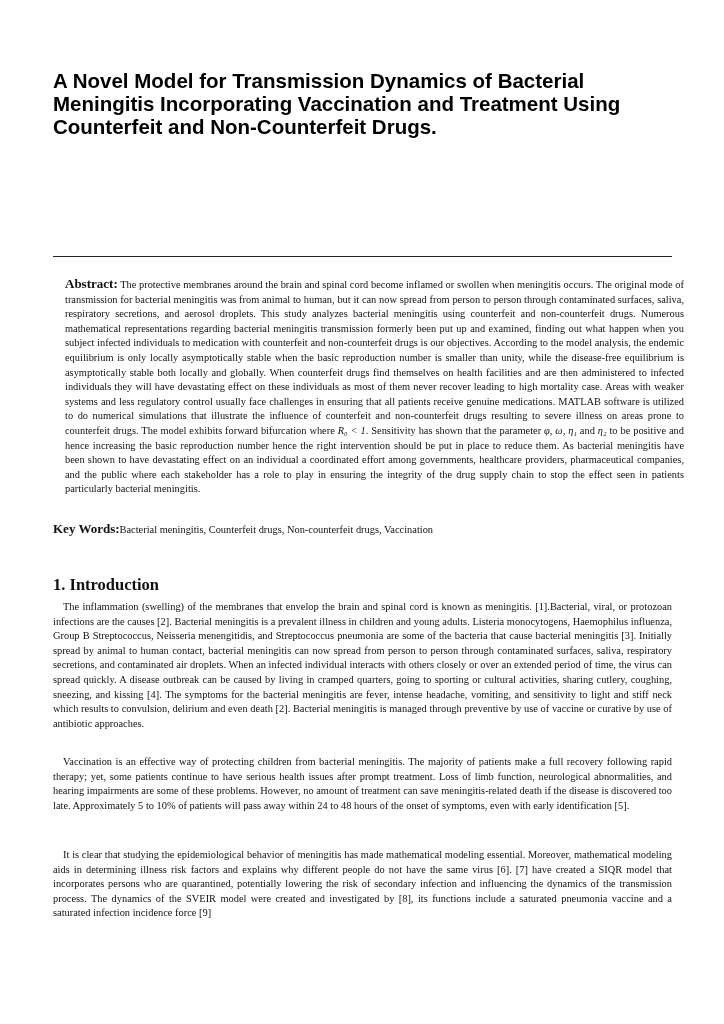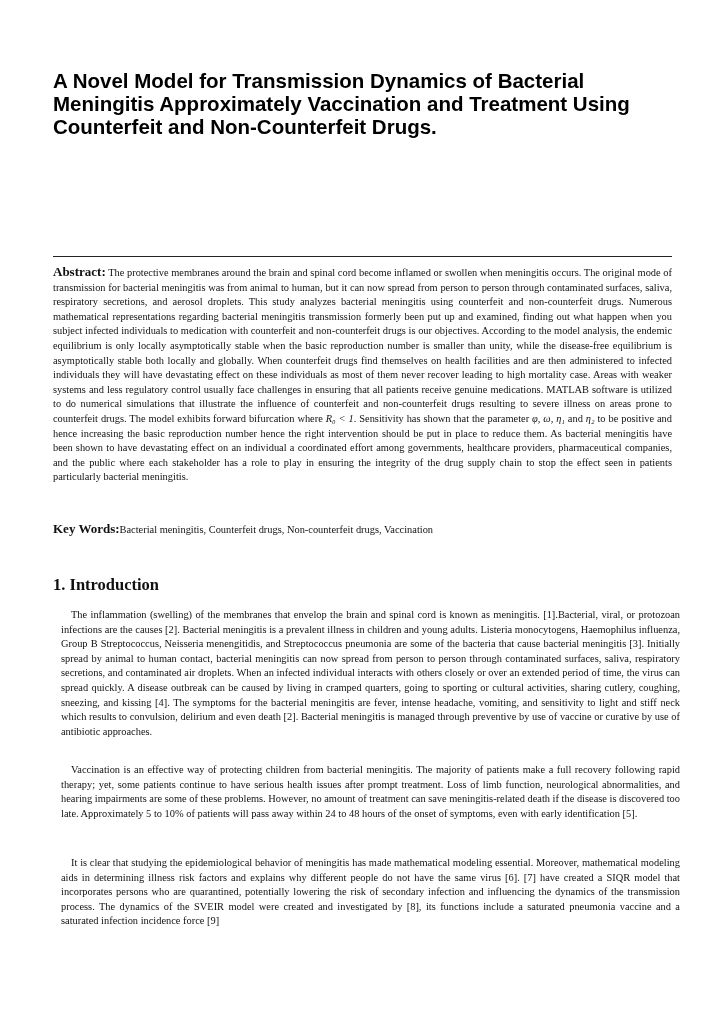--- a/index.html
+++ b/index.html
@@ -7,47 +7,47 @@
   .page { position: absolute; left: 53px; top: 0; width: 619px; }
   .title {
     position: absolute; top: 69px; left: 0; width: 619px;
     font-family: "Liberation Sans", sans-serif; font-weight: bold;
     font-size: 20.5px; line-height: 23px; margin: 0; color: #000;
   }
   .rule { position: absolute; top: 256px; left: 0; width: 619px; height: 0; border-top: 1.3px solid #222; }
   .abstract {
     position: absolute; top: 265px; left: 0; width: 619px;
     font-family: "Liberation Serif", serif; font-size: 10.4px; line-height: 14.6px;
-    text-align: justify; margin: 0;
+    text-align: justify; margin: 12px;
   }
   .abstract .label { font-weight: bold; font-size: 13px; }
   .keywords {
     position: absolute; top: 522px; left: 0; width: 619px;
     font-family: "Liberation Serif", serif; font-size: 10.4px; line-height: 14px; margin: 0;
   }
   .keywords .label { font-weight: bold; font-size: 13px; text-align: center; }
   .section-heading {
     position: absolute; top: 575px; left: 0;
     font-family: "Liberation Serif", serif; font-weight: bold; font-size: 16.5px; margin: 0;
   }
   .body-text {
     position: absolute; left: 0; width: 619px;
     font-family: "Liberation Serif", serif; font-size: 10.4px; line-height: 14.6px;
-    text-align: justify; margin: 8px; text-indent: 10px;
+    text-align: justify; margin: 0; text-indent: 10px;
   }
   .p1 { top: 600px; }
   .p2 { top: 755px; }
   .p3 { top: 848px; font-family: Liberation Serif, serif; }
   .math { font-style: italic; }
 </style>
 </head>
 <body>
 
 <div class="page">
-  <h1 class="title">A Novel Model for Transmission Dynamics of Bacterial Meningitis Approximately Vaccination and Treatment Using Counterfeit and Non-Counterfeit Drugs.</h1>
+  <h1 class="title">A Novel Model for Transmission Dynamics of Bacterial Meningitis Incorporating Vaccination and Treatment Using Counterfeit and Non-Counterfeit Drugs.</h1>
 
   <div class="rule"></div>
 
   <p class="abstract"><span class="label">Abstract:</span><span> The protective membranes around the brain and spinal cord become inflamed or swollen when meningitis occurs. The original mode of transmission for bacterial meningitis was from animal to human, but it can now spread from person to person through contaminated surfaces, saliva, respiratory secretions, and aerosol droplets.  This study analyzes bacterial meningitis using counterfeit and non-counterfeit drugs. Numerous mathematical representations regarding bacterial meningitis transmission formerly been put up and examined, finding out what happen when you subject infected individuals to medication with counterfeit and non-counterfeit drugs is our objectives.  According to the model analysis, the endemic equilibrium is only locally asymptotically stable when the basic reproduction number is smaller than unity, while the disease-free equilibrium is asymptotically stable both locally and globally.  When counterfeit drugs find themselves on health facilities and are then administered to infected individuals they will have devastating effect on these individuals as most of them never recover leading to high mortality case.  Areas with weaker systems and less regulatory control usually face challenges in ensuring that all patients receive genuine medications. MATLAB software is utilized to do numerical simulations that illustrate the influence of counterfeit and non-counterfeit drugs resulting to severe illness on areas prone to counterfeit drugs. The model exhibits forward bifurcation where </span><span class="math">R₀ &lt; 1</span><span>. Sensitivity has shown that the parameter </span><span class="math">φ, ω, η₁</span><span> and </span><span class="math">η₂</span><span> to be positive and hence increasing the basic reproduction number hence the right intervention should be put in place to reduce them.  As bacterial meningitis have been shown to have devastating effect on an individual a coordinated effort among governments, healthcare providers, pharmaceutical companies, and the public where each stakeholder has a role to play in ensuring the integrity of the drug supply chain to stop the effect seen in patients particularly bacterial meningitis.</span></p>
 
   <p class="keywords"><span class="label">Key Words:</span><span>Bacterial meningitis, Counterfeit drugs, Non-counterfeit drugs, Vaccination</span></p>
 
   <h2 class="section-heading">1.  Introduction</h2>
 
   <p class="body-text p1">The inflammation (swelling) of the membranes that envelop the brain and spinal cord is known as meningitis.  [1].Bacterial, viral, or protozoan infections are the causes [2]. Bacterial meningitis is a prevalent illness in children and young adults. Listeria monocytogens, Haemophilus influenza, Group B Streptococcus, Neisseria menengitidis, and Streptococcus pneumonia are some of the bacteria that cause bacterial meningitis [3].  Initially spread by animal to human contact, bacterial meningitis can now spread from person to person through contaminated surfaces, saliva, respiratory secretions, and contaminated air droplets. When an infected individual interacts with others closely or over an extended period of time, the virus can spread quickly.  A disease outbreak can be caused by living in cramped quarters, going to sporting or cultural activities, sharing cutlery, coughing, sneezing, and kissing [4].  The symptoms for the bacterial meningitis are fever, intense headache, vomiting, and sensitivity to light and stiff neck which results to convulsion, delirium and even death [2]. Bacterial meningitis is managed through preventive by use of vaccine or curative by use of antibiotic approaches.</p>

